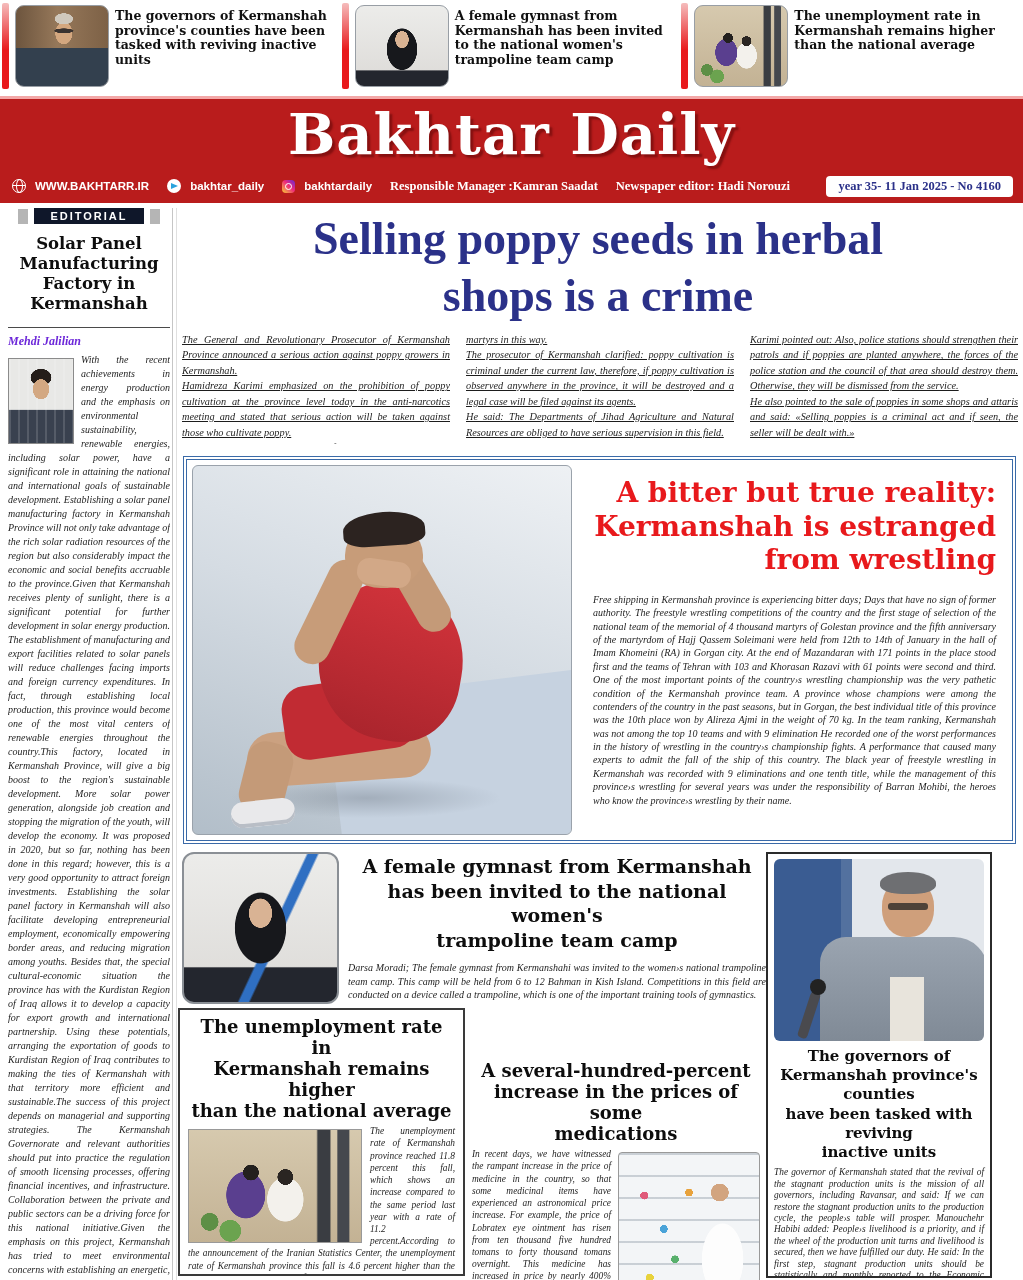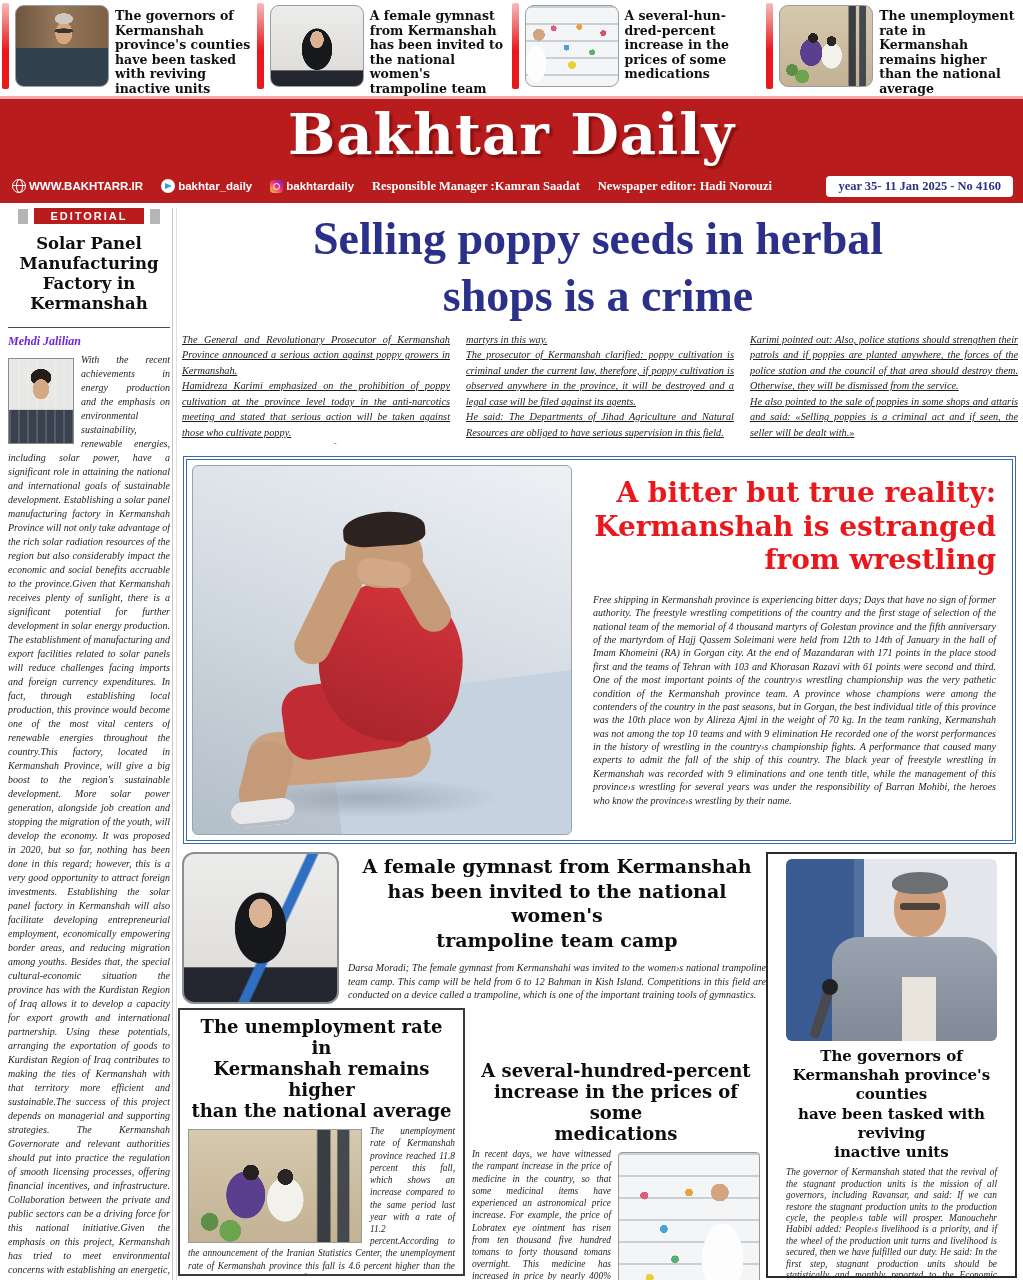--- a/index.html
+++ b/index.html
@@ -18,21 +18,21 @@
       line-height:1.16;color:#101010;padding-top:6px;}
 
   
   .masthead{position:absolute;top:96px;left:0;right:0;height:104px;background:#b91c1c;
       border-top:3px solid #f3a8a8;}
   .mast-title{margin-top:1px;text-align:center;font-family:"DejaVu Serif",serif;font-weight:bold;
       font-size:56px;line-height:68px;color:#fff;letter-spacing:1px;
       text-shadow:3px 3px 2px rgba(70,0,0,.45);}
   .mast-info{position:absolute;left:12px;right:10px;bottom:5px;height:24px;display:flex;
       align-items:center;color:#fff;}
-  .mi{display:flex;align-items:center;gap:3px;font-family:"Liberation Sans",sans-serif;
+  .mi{display:flex;align-items:center;gap:9px;font-family:"Liberation Sans",sans-serif;
       font-weight:bold;font-size:11.5px;}
   .mi+.mi{margin-left:18px;}
   .mi-serif{font-family:"Liberation Serif",serif;font-size:12.5px;font-weight:bold;text-align:center;}
   .mi-manager{margin-left:42px;}
   .mi-editor{margin-left:150px;}
   .mi-issue{margin-left:auto;background:#fff;color:#2b3189;border-radius:4px;
       padding:3px 12px;font-family:"Liberation Serif",serif;font-weight:bold;font-size:12.5px;}
   .icon-globe{width:12px;height:12px;border:1.5px solid #fff;border-radius:50%;position:relative;flex:none;}
   .icon-globe::before{content:"";position:absolute;left:0;right:0;top:50%;margin-top:-1px;border-top:1.5px solid #fff;}
   .icon-globe::after{content:"";position:absolute;top:-1px;bottom:-1px;left:50%;width:5px;margin-left:-3.2px;
@@ -42,21 +42,21 @@
       border-top:3px solid transparent;border-bottom:3px solid transparent;border-left:7px solid #2aa3dd;}
   .icon-instagram{width:13px;height:13px;border-radius:4px;position:relative;flex:none;
       background:linear-gradient(45deg,#f9ce34,#ee2a7b 55%,#6228d7);}
   .icon-instagram::before{content:"";position:absolute;left:3px;top:3px;width:5px;height:5px;
       border:1.5px solid #fff;border-radius:50%;}
 
   
   .editorial{position:absolute;left:8px;top:208px;width:162px;bottom:2px;overflow:hidden;}
   .ed-badge-row{display:flex;align-items:center;justify-content:center;gap:6px;}
   .ed-flank{width:10px;height:15px;background:#b5b5b5;}
-  .ed-badge{background:#b91c1c;color:#fff;font-family:"Liberation Sans",sans-serif;font-weight:bold;
+  .ed-badge{background:#0f172a;color:#fff;font-family:"Liberation Sans",sans-serif;font-weight:bold;
       font-size:11px;letter-spacing:2px;padding:2px 16px;}
   .ed-title{margin-top:10px;text-align:center;font-family:"DejaVu Serif",serif;font-weight:bold;
       font-size:16.5px;line-height:1.22;color:#0e0e0e;}
   .ed-author{margin-top:12px;border-top:1.5px solid #4a4a4a;padding-top:6px;color:#6d28d9;
       font-weight:bold;font-style:italic;font-size:12px;}
   .ed-photo{float:left;width:64px;height:84px;border:1px solid #8b8b8b;margin:5px 7px 2px 0;}
   .ed-body{margin-top:4px;font-style:italic;font-size:10px;line-height:1.40;text-align:justify;}
   .divider-a{position:absolute;left:172px;top:208px;bottom:0;width:1px;background:#c6c6c6;}
   .divider-b{position:absolute;left:176px;top:208px;bottom:0;width:1px;background:#e0e0e0;}
 
@@ -146,22 +146,22 @@
         radial-gradient(circle 4px at 18% 28%,#e05a7a 97%,transparent),
         radial-gradient(circle 4px at 32% 50%,#4aa3d8 97%,transparent),
         radial-gradient(circle 4px at 50% 26%,#e8a23c 97%,transparent),
         radial-gradient(circle 4px at 40% 70%,#58b06c 97%,transparent),
         radial-gradient(circle 4px at 22% 82%,#e8d23c 97%,transparent),
         radial-gradient(circle 4px at 55% 88%,#d8506a 97%,transparent),
         repeating-linear-gradient(180deg,rgba(160,170,180,.5) 0 2px,transparent 2px 22px);}
   .meds-body{margin-top:4px;font-style:italic;font-size:9.4px;line-height:1.30;text-align:justify;}
 
   
-  .gov{position:absolute;left:766px;top:852px;width:251px;height:426px;border:2px solid #2b2b2b;
-      box-sizing:border-box;padding:5px 18px;overflow:hidden;}
+  .gov{position:absolute;left:766px;top:852px;width:226px;height:426px;border:2px solid #2b2b2b;
+      box-sizing:border-box;padding:5px 6px;overflow:hidden;}
   .gov-photo{width:100%;height:182px;border-radius:6px;position:relative;overflow:hidden;
       background:linear-gradient(90deg,#3a5c92 0 32%,#53719f 32% 37%,#e3e7ec 37%);}
   .g2-body{position:absolute;left:46px;bottom:-8px;width:168px;height:112px;
       background:linear-gradient(180deg,#9aa4b0,#7e8894);border-radius:26px 34px 0 0;}
   .g2-shirt{position:absolute;left:116px;bottom:0;width:34px;height:64px;background:#e8e4dc;}
   .g2-head{position:absolute;left:108px;top:20px;width:52px;height:58px;background:#cf9f7b;border-radius:46%;}
   .g2-hair{position:absolute;left:106px;top:13px;width:56px;height:22px;background:#6e6f72;
       border-radius:50% 50% 40% 40%;}
   .g2-glasses{position:absolute;left:114px;top:44px;width:40px;height:7px;background:#2d2a28;
       border-radius:3px;opacity:.8;}
@@ -221,25 +221,20 @@
   <div class="teasers">
     <div class="teaser">
       <div class="teaser-bar"></div>
       <div class="teaser-photo ph-governor"></div>
       <div class="teaser-text">The governors of Kermanshah province's counties have been tasked with reviving inactive units</div>
     </div>
     <div class="teaser">
       <div class="teaser-bar"></div>
       <div class="teaser-photo ph-gymnast"></div>
       <div class="teaser-text">A female gymnast from Kermanshah has been invited to the national women's trampoline team camp</div>
-    </div>
-    <div class="teaser">
-      <div class="teaser-bar"></div>
-      <div class="teaser-photo ph-pharmacy"></div>
-      <div class="teaser-text">A several-hun-dred-percent increase in the prices of some medications</div>
     </div>
     <div class="teaser">
       <div class="teaser-bar"></div>
       <div class="teaser-photo ph-street"></div>
       <div class="teaser-text">The unemployment rate in Kermanshah remains higher than the national average</div>
     </div>
   </div>
 
   <div class="masthead">
     <div class="mast-title">Bakhtar Daily</div>

